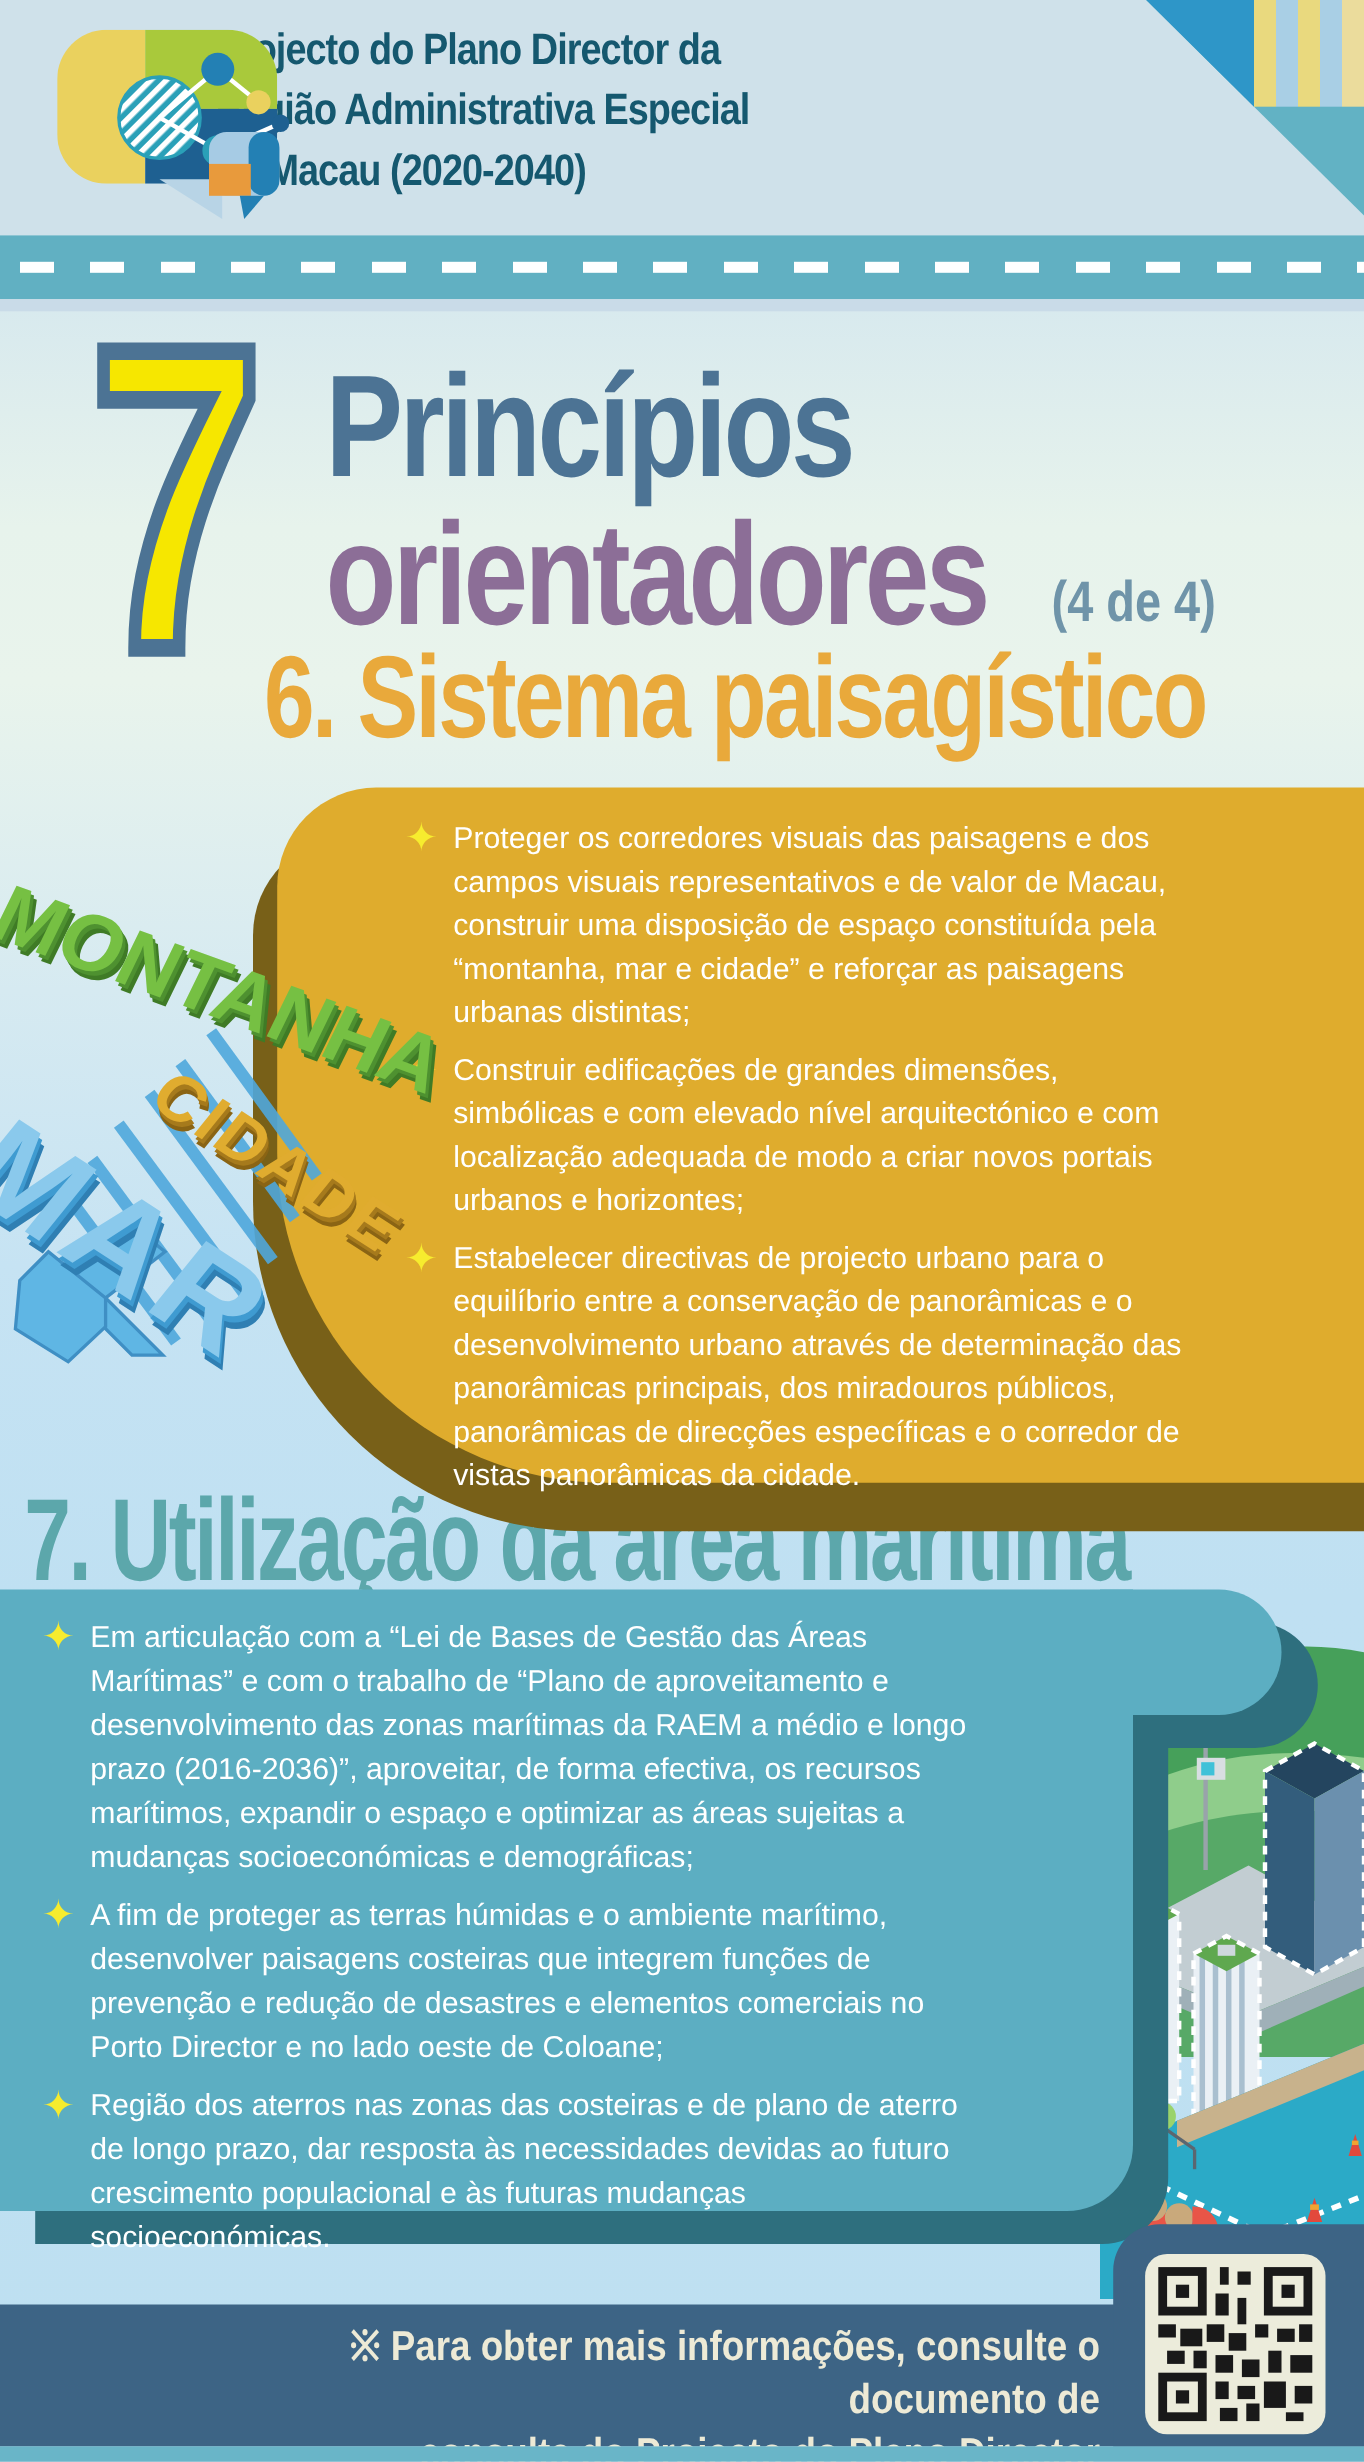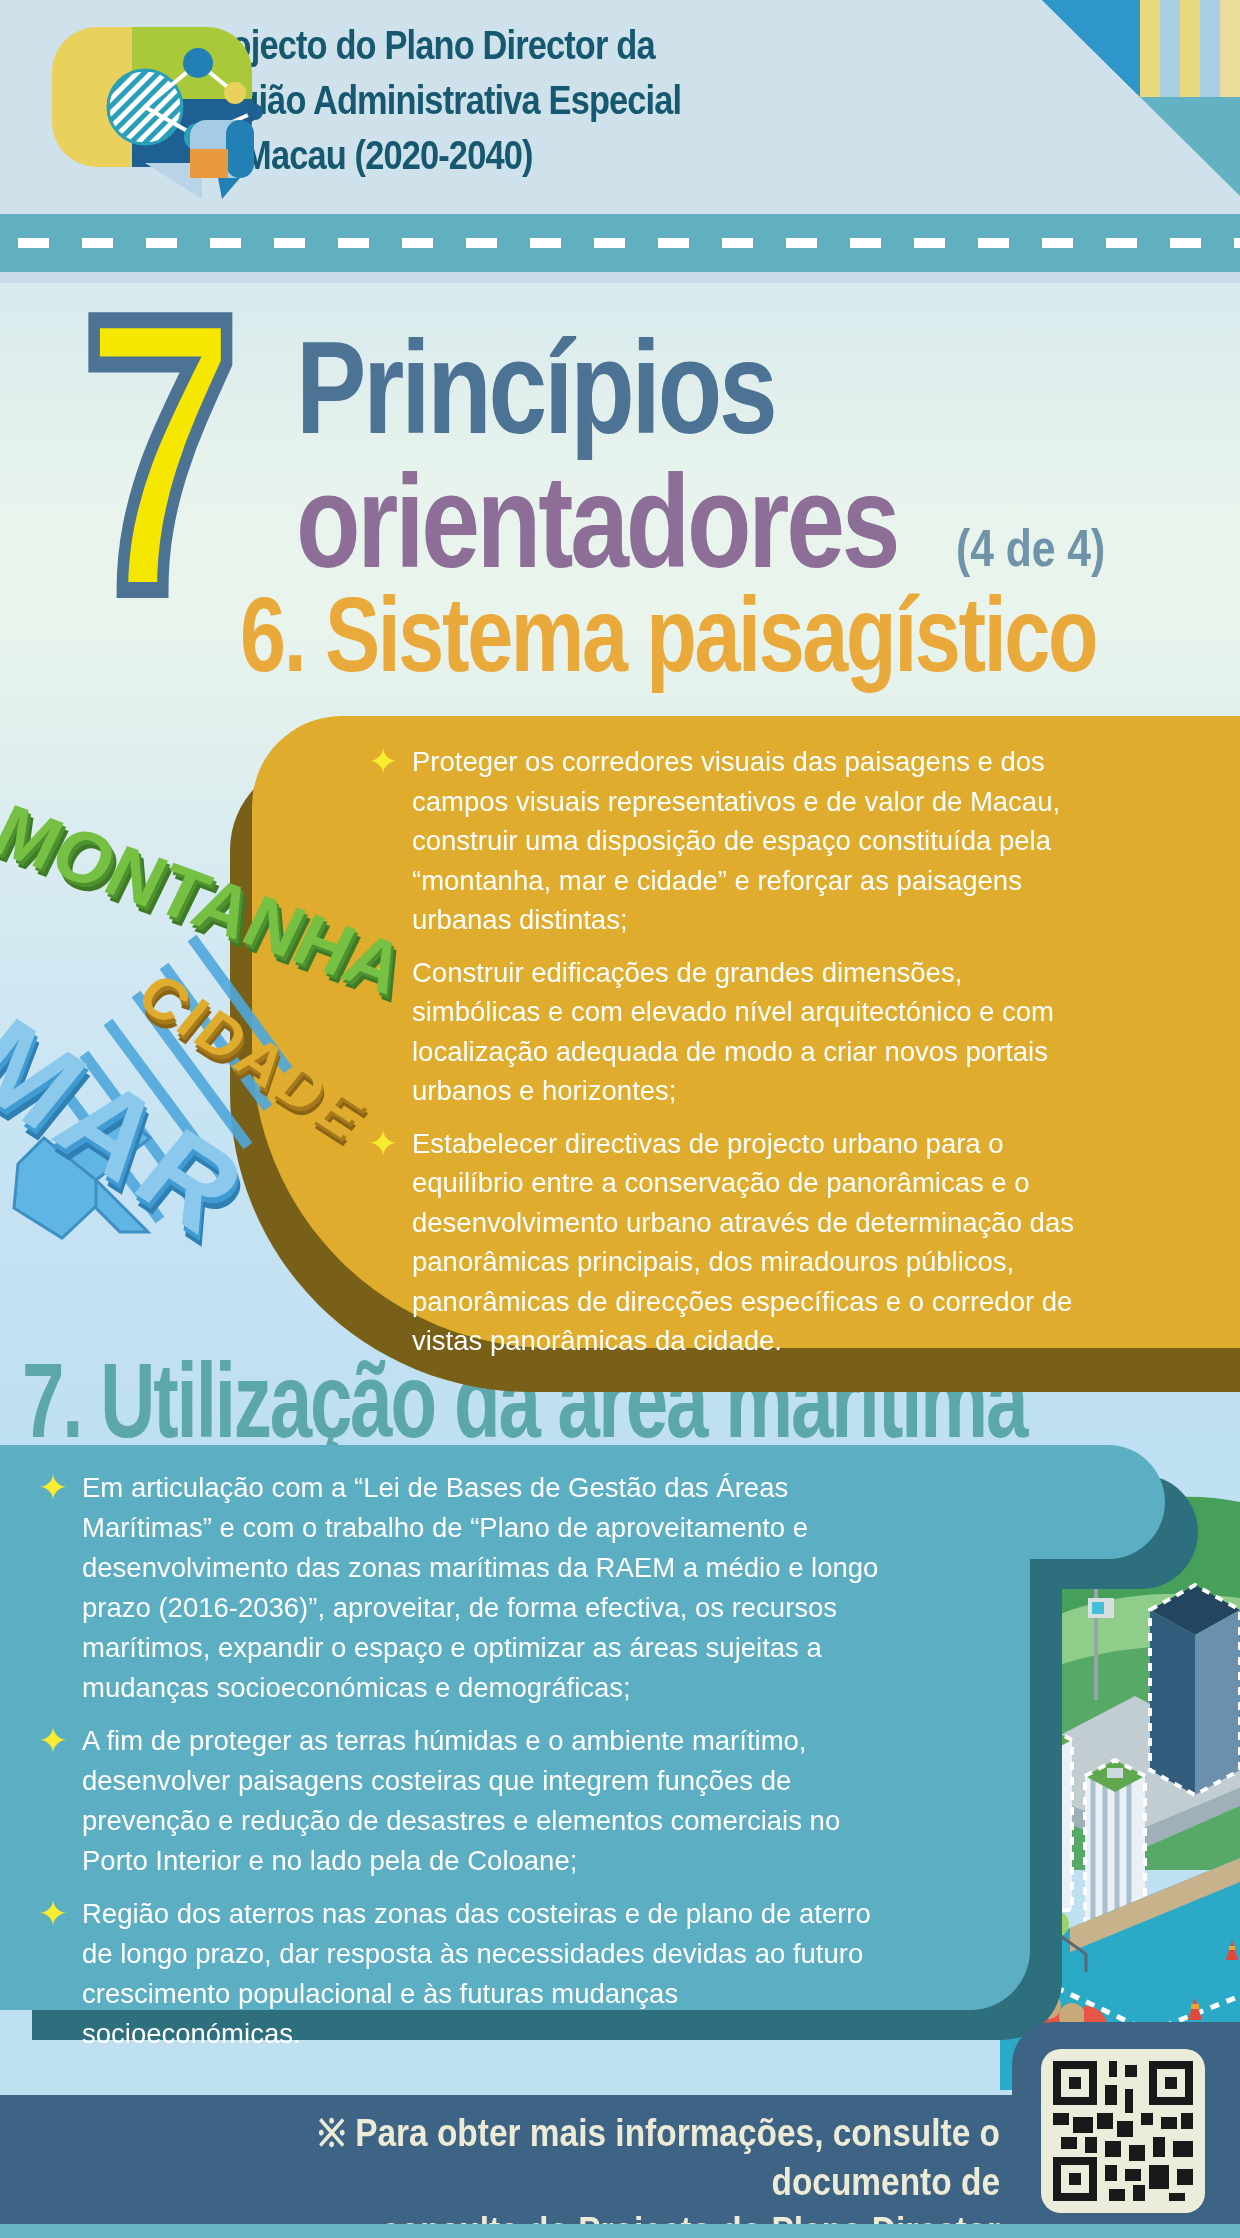--- a/index.html
+++ b/index.html
@@ -250,21 +250,21 @@
   <div class="s7-box"></div>
   <div class="s7-tab"></div>
   <div class="s7-bullets">
     <ul class="bullets">
       <li>
         <span class="star">✦</span>
         <span class="btxt">Em articulação com a “Lei de Bases de Gestão das Áreas Marítimas” e com o trabalho de “Plano de aproveitamento e desenvolvimento das zonas marítimas da RAEM a médio e longo prazo (2016-2036)”, aproveitar, de forma efectiva, os recursos marítimos, expandir o espaço e optimizar as áreas sujeitas a mudanças socioeconómicas e demográficas;</span>
       </li>
       <li>
         <span class="star">✦</span>
-        <span class="btxt">A fim de proteger as terras húmidas e o ambiente marítimo, desenvolver paisagens costeiras que integrem funções de prevenção e redução de desastres e elementos comerciais no Porto Interior e no lado pela de Coloane;</span>
+        <span class="btxt">A fim de proteger as terras húmidas e o ambiente marítimo, desenvolver paisagens costeiras que integrem funções de prevenção e redução de desastres e elementos comerciais no Porto Director e no lado oeste de Coloane;</span>
       </li>
       <li>
         <span class="star">✦</span>
         <span class="btxt">Região dos aterros nas zonas das costeiras e de plano de aterro de longo prazo, dar resposta às necessidades devidas ao futuro crescimento populacional e às futuras mudanças socioeconómicas.</span>
       </li>
     </ul>
   </div>
 
   <div class="footer">
     <div class="footer-text">

